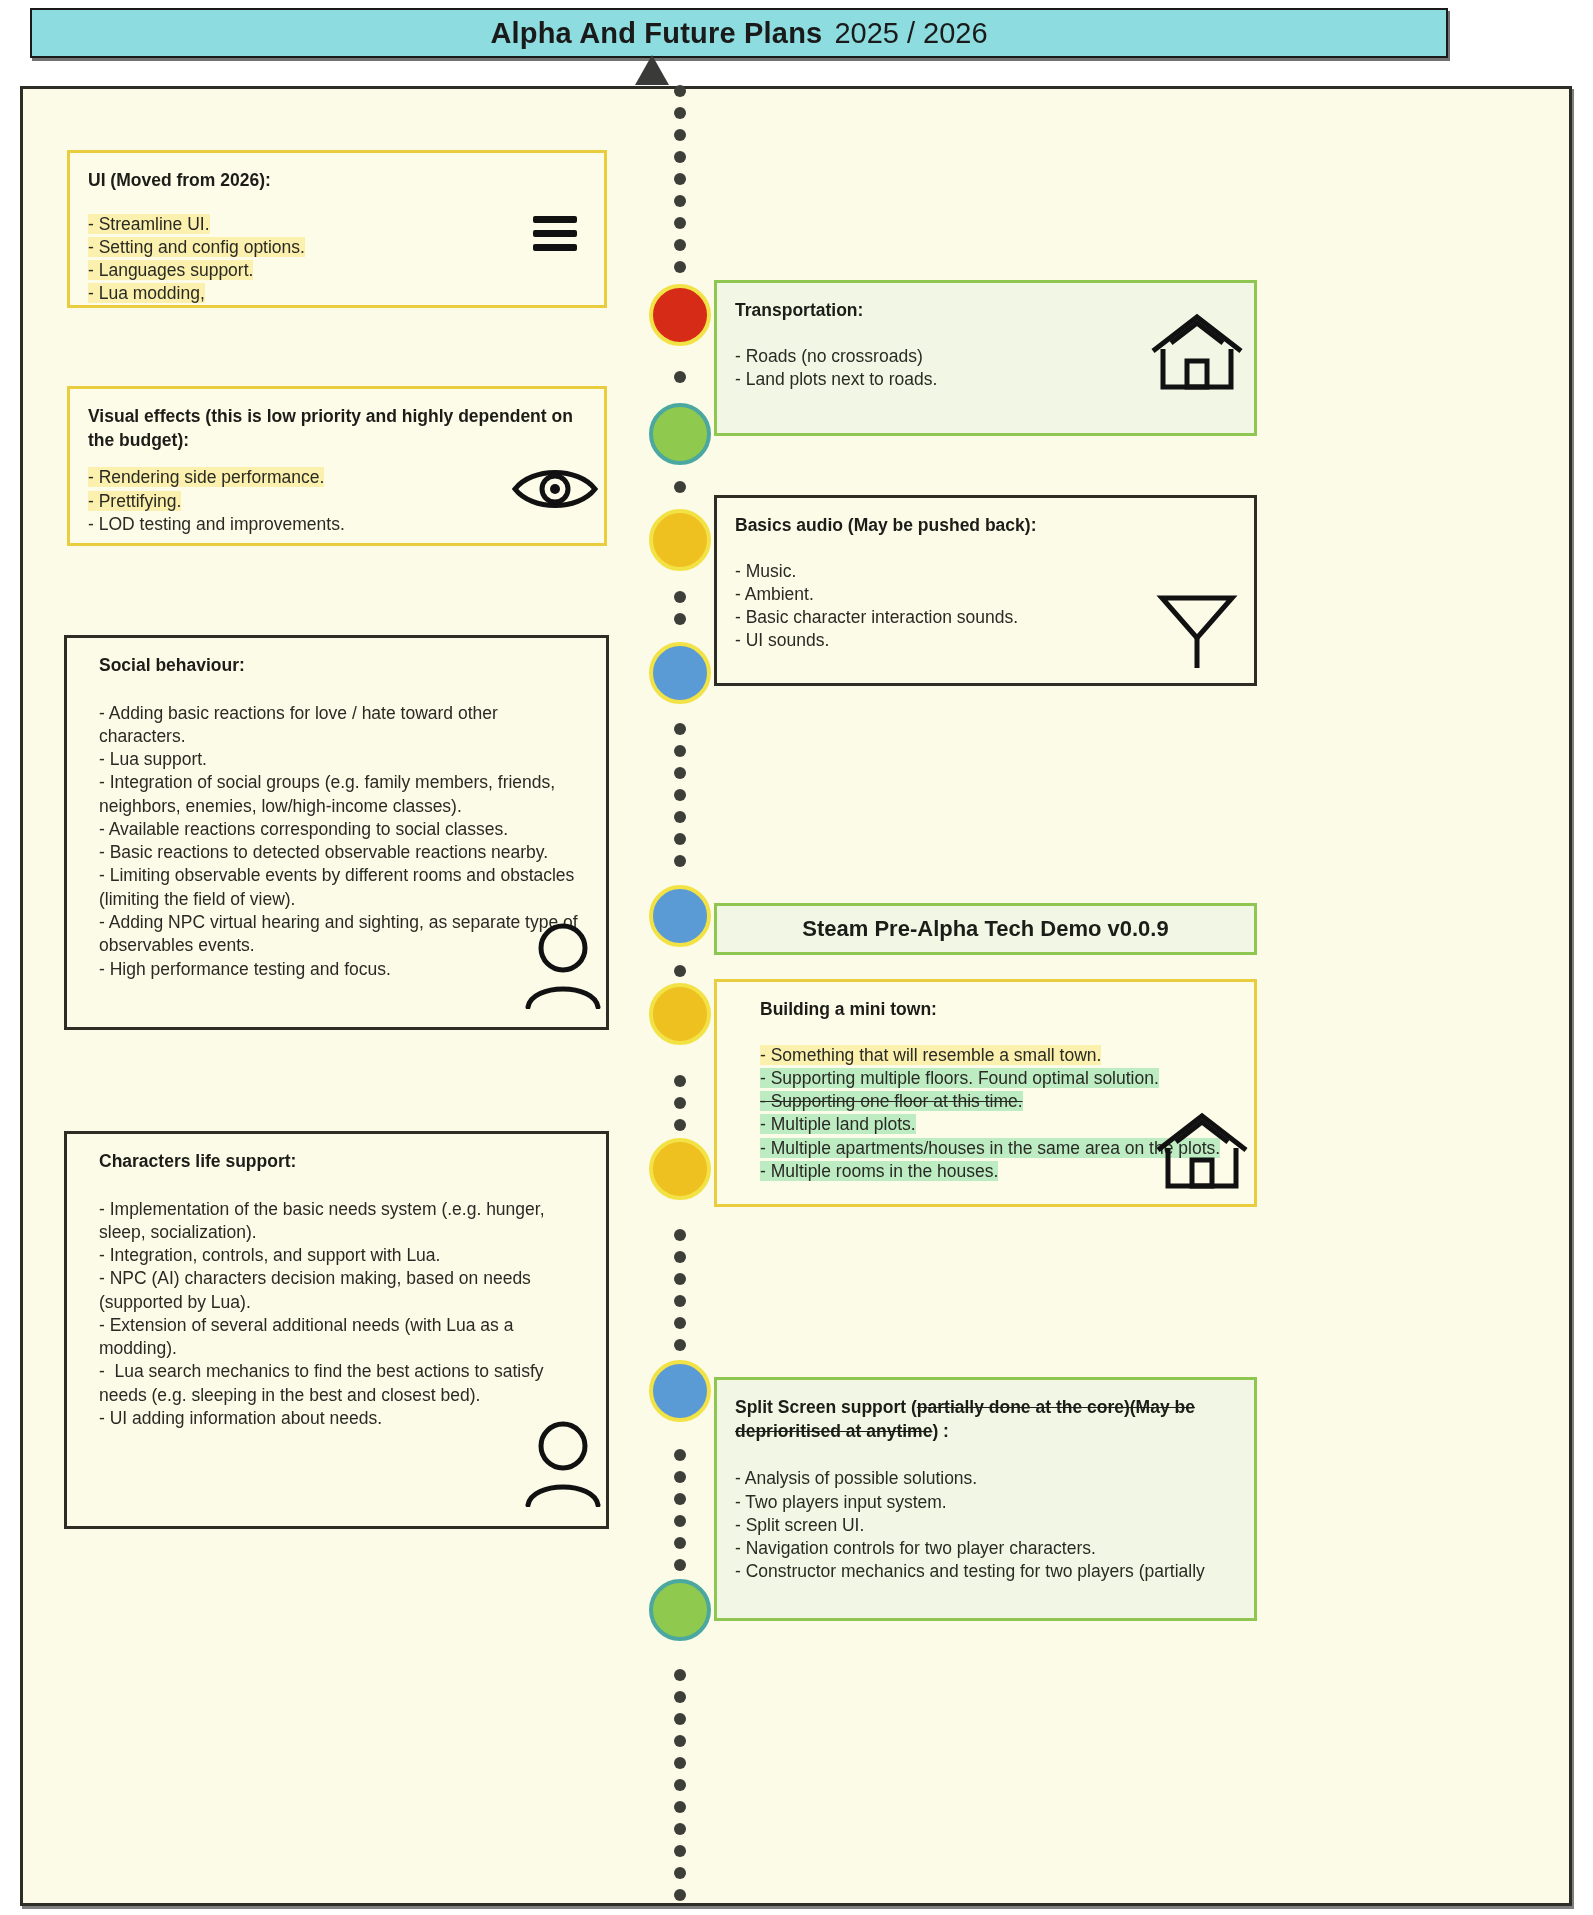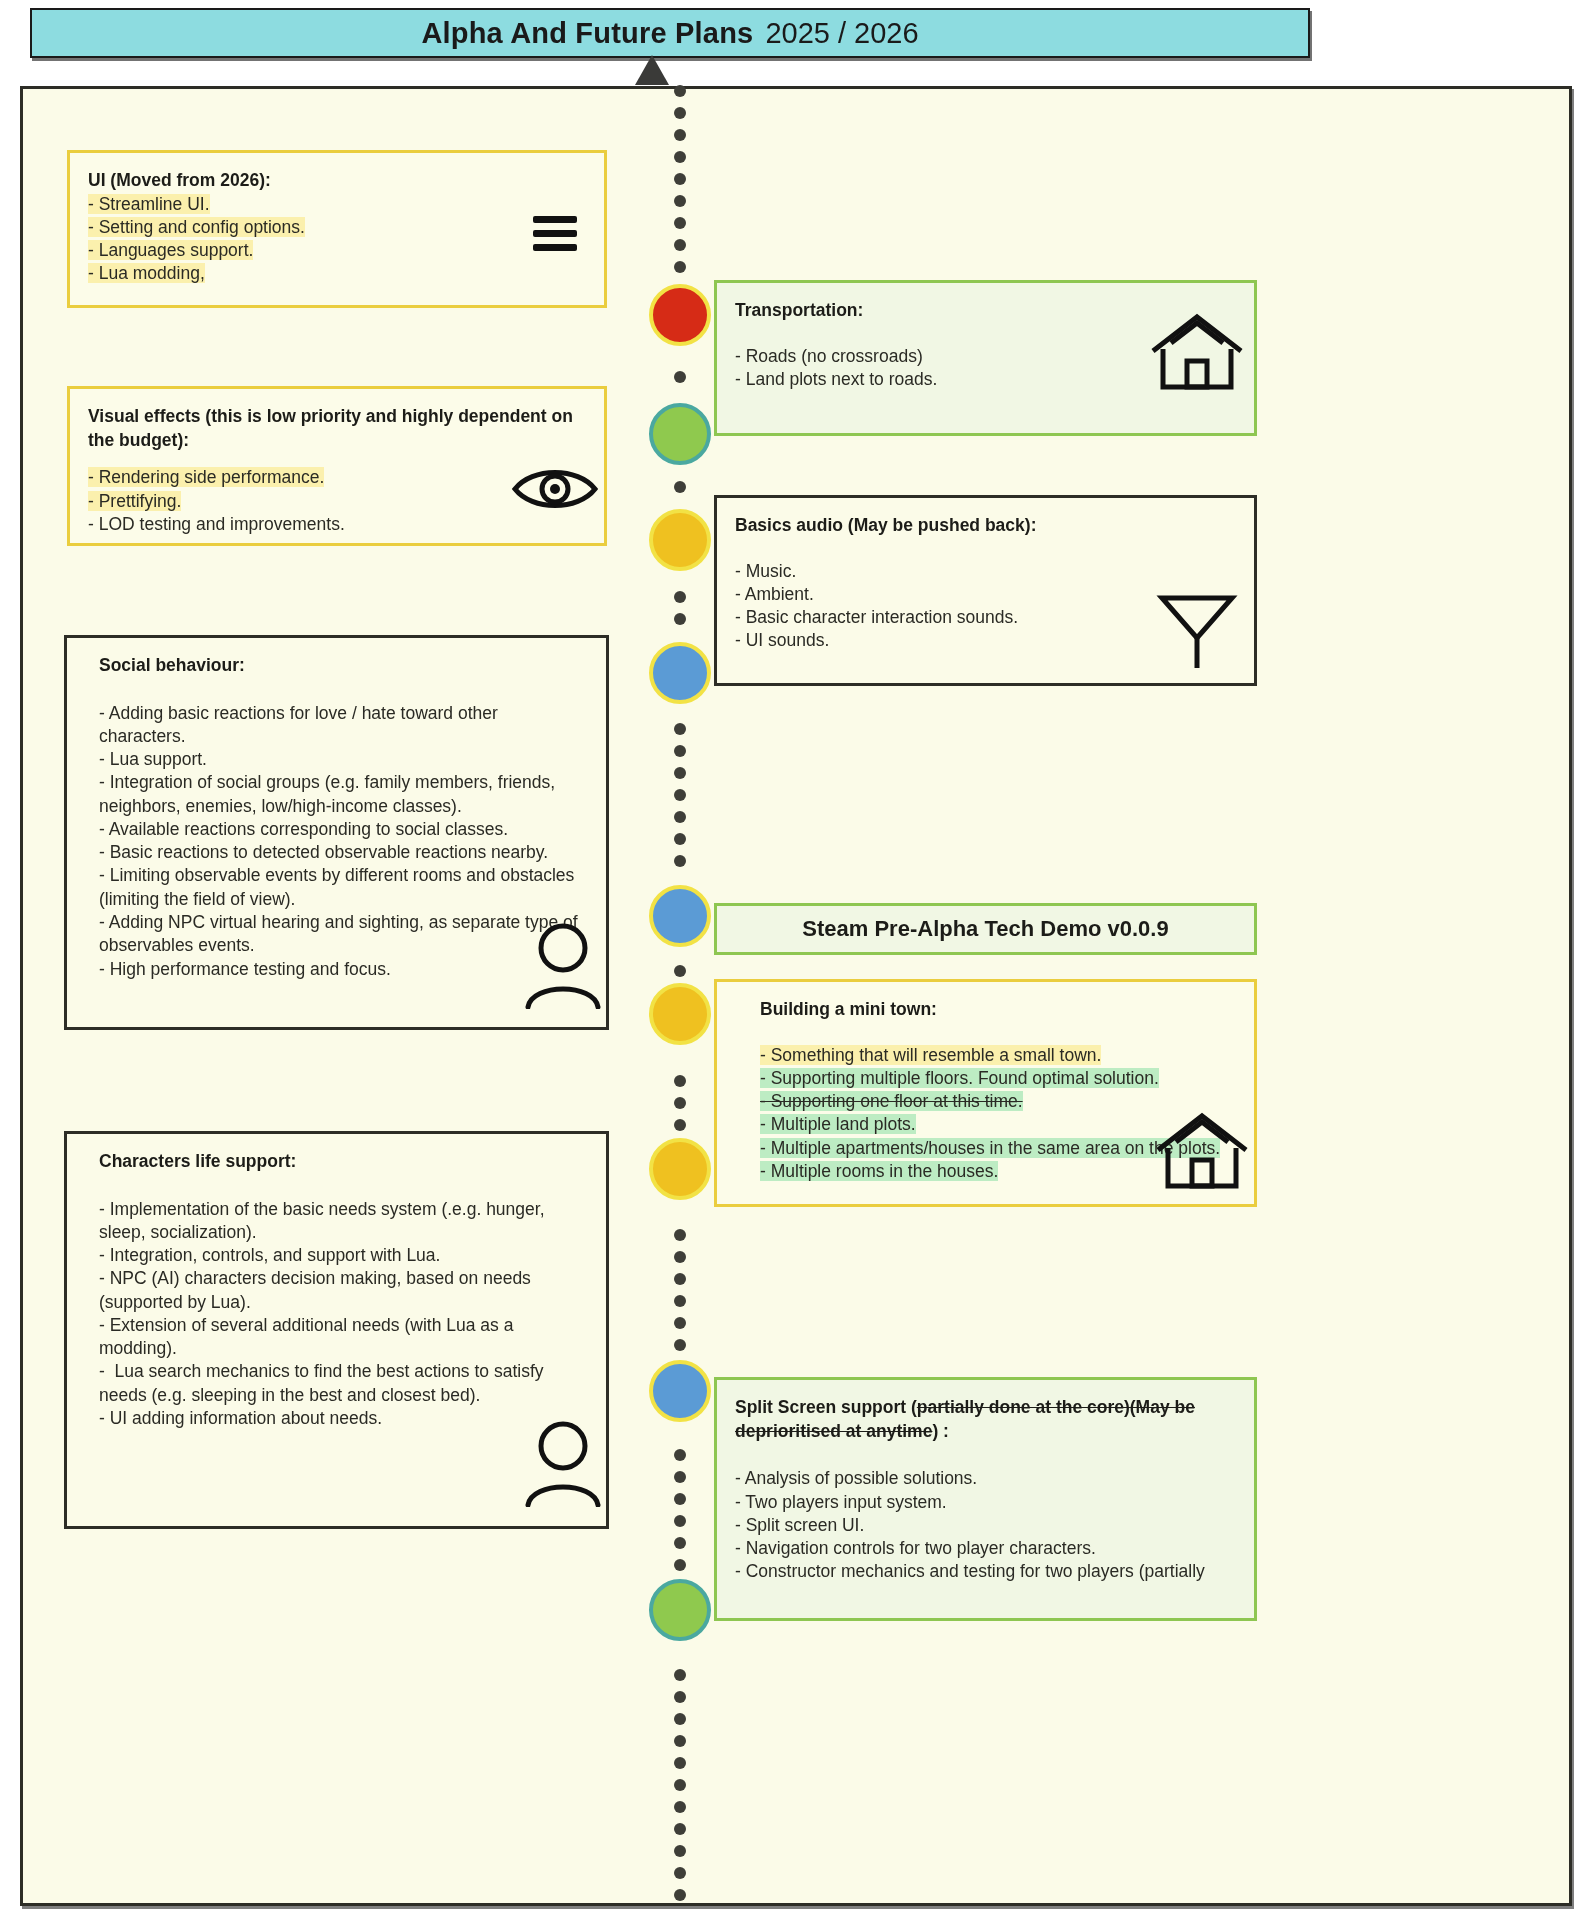--- a/index.html
+++ b/index.html
@@ -3,21 +3,21 @@
 <meta charset="utf-8">
 <style>
   html,body{margin:0;padding:0;background:#ffffff;}
   body{
     font-family:"Liberation Sans", sans-serif;
     width:1593px; height:1915px; position:relative; overflow:hidden;
     background:#ffffff;
   }
   
   #header-bar{
-    position:absolute; left:30px; top:8px; width:1280px; height:50px;
+    position:absolute; left:30px; top:8px; width:1418px; height:50px;
     background:#8ddce0; border:2.5px solid #1a1a1a; box-sizing:border-box;
     display:flex; align-items:center; justify-content:center;
     box-shadow:2px 3px 0 rgba(0,0,0,.55);
   }
   #header-title{ font-size:29px; font-weight:bold; color:#1a1a1a; letter-spacing:.2px;}
   #header-years{ font-size:29px; font-weight:normal; color:#1a1a1a; margin-left:12px;}
   
   #top-arrow{
     position:absolute; left:635px; top:55px; width:0; height:0;
     border-left:17px solid transparent; border-right:17px solid transparent;
@@ -44,21 +44,21 @@
   .node.green2{ background:#8fc94e; border-color:#4aa8a0; }
   .node.yellow{ background:#efc120; }
   .node.blue{ background:#5b9bd5; }
 
   
   .card{ position:absolute; box-sizing:border-box; padding:16px 18px; }
   .card.yellowborder{ border:3px solid #eacd3e; background:#fcfce9;}
   .card.darkborder{ border:3px solid #2d2d26; background:#fbfbe8;}
   .card.greenborder{ border:3px solid #8ec651; background:#f1f7e4;}
   .card-title{ font-weight:bold; font-size:17.5px; color:#1c1c18; line-height:1.35; }
-  .bullets{ }
+  .bullets{ margin-top:20px; }
   .bullet{ font-size:17.5px; color:#2a2a24; line-height:1.33; white-space:pre-wrap;}
   .hl-yellow{ background:#fbf0ad; }
   .hl-green{ background:#bdecc3; }
   .strike{ text-decoration:line-through; }
   .center-title{ text-align:center; font-weight:bold; font-size:22px; color:#1c1c18;}
 
   
   #current-progress{
     position:absolute; left:718px; top:205px; width:206px; height:34px;
     background:#dd4f24; display:flex; align-items:center; justify-content:center;

